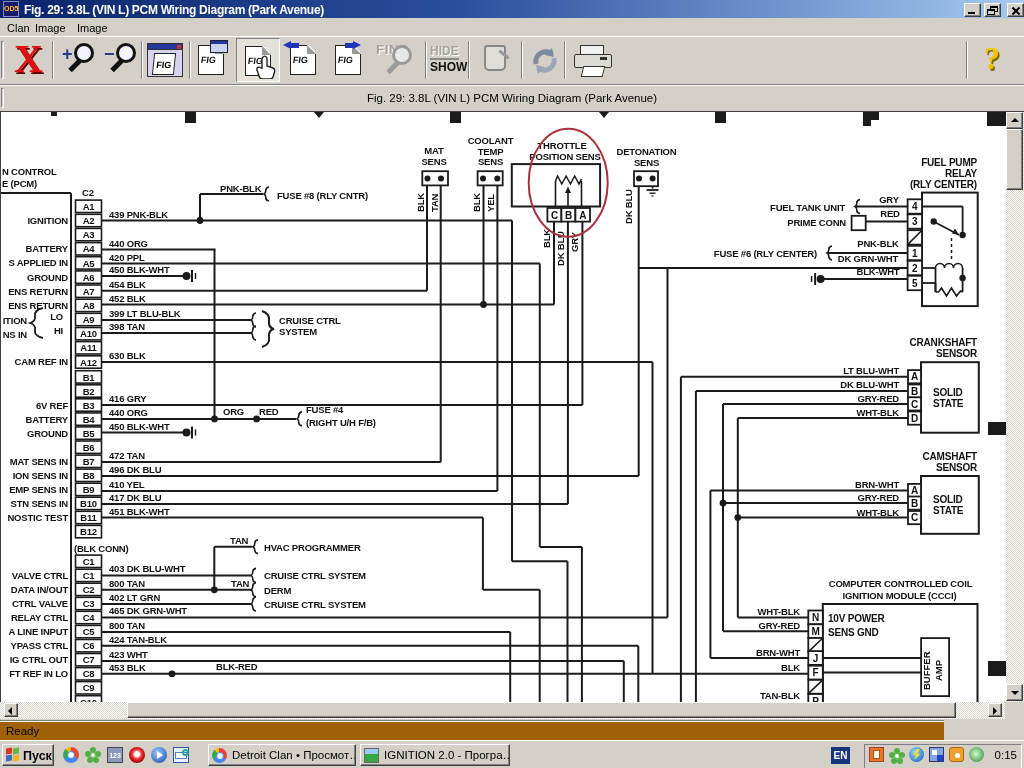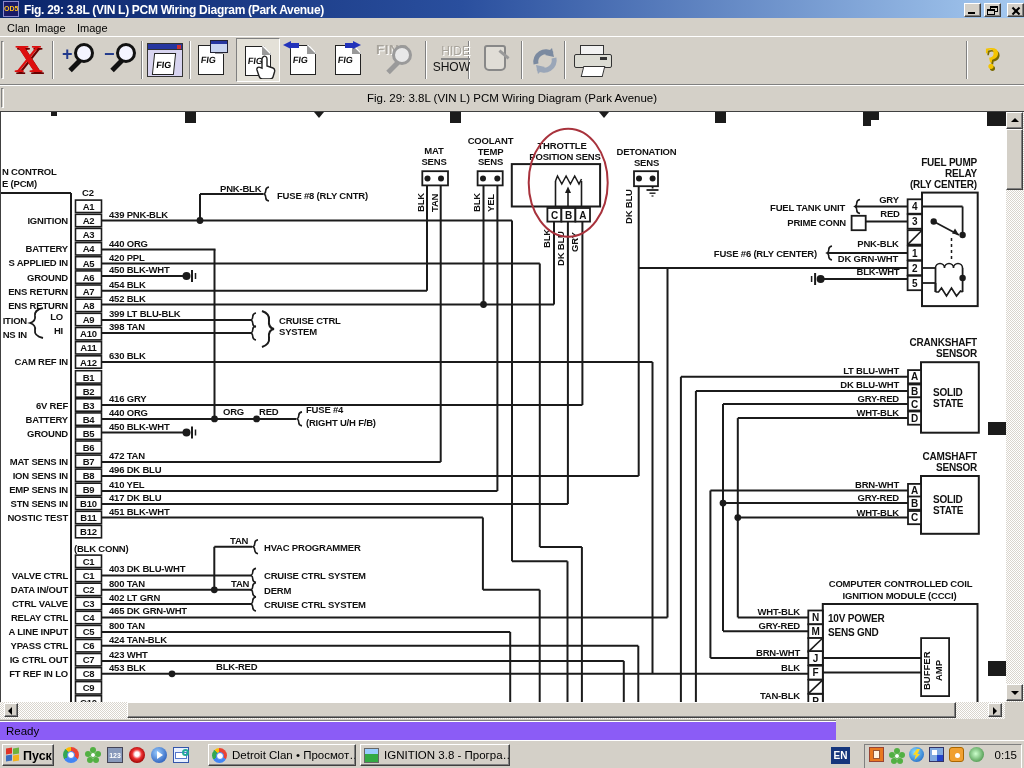--- a/index.html
+++ b/index.html
@@ -95,21 +95,21 @@
       <span class="abs" style="left:10px;top:-5px;width:16px;height:10px;display:block">
         <span class="abs" style="left:8px;top:1px;border-left:8px solid #2233bb;border-top:4px solid transparent;border-bottom:4px solid transparent;width:0;height:0"></span>
         <span class="abs" style="left:0;top:3px;width:8px;height:5px;background:#2233bb"></span>
       </span>
     </div>
     <div class="abs" style="left:376px;top:5px;font-weight:bold;font-size:13.5px;letter-spacing:0.5px;color:#a8a49c;text-shadow:1px 1px 0 #fff">FIND</div>
     <div class="abs" style="left:380px;top:6px;width:40px;height:40px">
       <div class="abs" style="left:12px;top:2px;width:20px;height:20px;border:3px solid #9a9a9a;border-radius:50%;background:#e8e8e8"></div>
       <div class="abs" style="left:6px;top:22px;width:14px;height:5px;background:#9a9a9a;transform:rotate(135deg)"></div>
     </div>
-    <div class="abs" style="left:430px;top:7px;width:40px;text-align:right;font-weight:normal;font-size:12px;letter-spacing:0"><div style="color:#a8a49c;text-shadow:1px 1px 0 #fff;border-bottom:2px solid #888;display:inline-block">HIDE</div><div style="color:#111">SHOW</div></div>
+    <div class="abs" style="left:430px;top:7px;width:40px;text-align:left;font-weight:bold;font-size:12px;letter-spacing:0"><div style="color:#a8a49c;text-shadow:1px 1px 0 #fff;border-bottom:2px solid #888;display:inline-block">HIDE</div><div style="color:#111">SHOW</div></div>
     <div class="abs" style="left:480px;top:6px;width:34px;height:34px">
       <div class="abs" style="left:4px;top:2px;width:22px;height:26px;background:#e0ddd6;border:2px solid #888;border-radius:3px 3px 5px 5px"></div>
       <div class="abs" style="left:18px;top:10px;width:12px;height:3px;background:#999;transform:rotate(40deg)"></div>
     </div>
     <svg class="abs" style="left:528px;top:7px" width="34" height="34" viewBox="0 0 34 34">
       <path d="M 8 20 a 10 10 0 0 1 16 -10" fill="none" stroke="#7b8aa0" stroke-width="5"></path>
       <path d="M 24 4 l 2 9 l -9 -2 z" fill="#7b8aa0"></path>
       <path d="M 26 14 a 10 10 0 0 1 -16 10" fill="none" stroke="#9aa6b8" stroke-width="5"></path>
       <path d="M 10 30 l -2 -9 l 9 2 z" fill="#9aa6b8"></path>
     </svg>
@@ -538,21 +538,21 @@
 <div class="abs" style="left:0;top:702px;width:1005px;height:17px;background:repeating-conic-gradient(#ffffff 0 25%,#d9d5cd 0 50%) 0 0/2px 2px">
     <div class="abs raised" style="left:4px;top:1px;width:14px;height:14px;background:#d4d0c8">
       <div class="abs" style="left:3px;top:3px;border-top:4px solid transparent;border-bottom:4px solid transparent;border-right:4px solid #000;width:0;height:0"></div>
     </div>
     <div class="abs raised" style="left:127px;top:0;width:829px;height:16px;background:#d4d0c8"></div>
     <div class="abs raised" style="left:988px;top:1px;width:14px;height:14px;background:#d4d0c8">
       <div class="abs" style="left:4px;top:3px;border-top:4px solid transparent;border-bottom:4px solid transparent;border-left:4px solid #000;width:0;height:0"></div>
     </div>
   </div>
 <div class="abs" style="left:1005px;top:702px;width:19px;height:18px;background:#d4d0c8"></div>
-<div class="abs" style="left:0;top:720px;width:836px;height:20px;background:#8b5cf6;border-top:1px solid #808080;box-shadow:inset 0 1px 0 #fff">
+<div class="abs" style="left:0;top:720px;width:944px;height:20px;background:#a16207;border-top:1px solid #808080;box-shadow:inset 0 1px 0 #fff">
     <div style="font-size:11.5px;margin:4px 0 0 6px;letter-spacing:0">Ready</div>
   </div>
 <div class="abs" style="left:0;top:740px;width:1024px;height:28px;background:#d4d0c8;border-top:1px solid #fff">
     <div class="abs raised" style="left:2px;top:3px;width:52px;height:22px;background:#d4d0c8">
       <div class="abs" style="left:3px;top:3px;width:14px;height:14px">
         <div class="abs" style="left:0;top:0;width:6px;height:6px;background:#e03327;transform:skewY(-8deg)"></div>
         <div class="abs" style="left:7px;top:0;width:6px;height:6px;background:#6cb33f;transform:skewY(-8deg)"></div>
         <div class="abs" style="left:0;top:7px;width:6px;height:6px;background:#3b6dbf;transform:skewY(-8deg)"></div>
         <div class="abs" style="left:7px;top:7px;width:6px;height:6px;background:#f2b21d;transform:skewY(-8deg)"></div>
       </div>
@@ -584,21 +584,21 @@
         <div class="abs" style="left:0px;top:0px;width:15.0px;height:15.0px;border-radius:50%;background:conic-gradient(#ea4335 0 33%,#4285f4 33% 66%,#34a853 66% 88%,#fbbc05 88% 100%)">
           <div class="abs" style="left:3.5px;top:3.5px;width:8px;height:8px;background:#fff;border-radius:50%;border:1px solid #4285f4"></div>
         </div>
       </div>
       <span class="abs" style="left:23px;top:4px;font-size:11.5px;font-weight:normal;letter-spacing:0;white-space:nowrap">Detroit Clan • Просмот…</span>
     </div>
     <div class="abs raised" style="left:360px;top:3px;width:150px;height:22px;background:#d4d0c8;overflow:hidden">
       <div class="abs" style="left:3px;top:3px;width:16px;height:16px">
         <div style="width:15px;height:15px;background:linear-gradient(180deg,#9cf 0 40%,#3a4 40% 100%);border:1px solid #666"></div>
       </div>
-      <span class="abs" style="left:23px;top:4px;font-size:11.5px;font-weight:normal;letter-spacing:0;white-space:nowrap">IGNITION 3.8 - Програ…</span>
+      <span class="abs" style="left:23px;top:4px;font-size:11.5px;font-weight:normal;letter-spacing:0;white-space:nowrap">IGNITION 2.0 - Програ…</span>
     </div>
     <div class="abs" style="left:831px;top:6px;width:19px;height:17px;background:#16367c;color:#fff;font-size:10px;font-weight:bold;text-align:center;line-height:17px;letter-spacing:0">EN</div>
     <div class="abs sunken" style="left:864px;top:3px;width:158px;height:34px">
       <div class="abs" style="left:4px;top:2px;width:15px;height:15px;background:#e87820;border:1px solid #943;">
         <div style="width:7px;height:9px;margin:2px auto;background:#fff3e0;border:1px solid #953"></div>
       </div>
       <div class="abs" style="left:24px;top:3px;width:16px;height:16px">
         <div class="abs" style="left:5px;top:0px;width:6px;height:6px;background:#52b043;border-radius:50%"></div>
         <div class="abs" style="left:0px;top:4px;width:6px;height:6px;background:#52b043;border-radius:50%"></div>
         <div class="abs" style="left:10px;top:4px;width:6px;height:6px;background:#52b043;border-radius:50%"></div>

